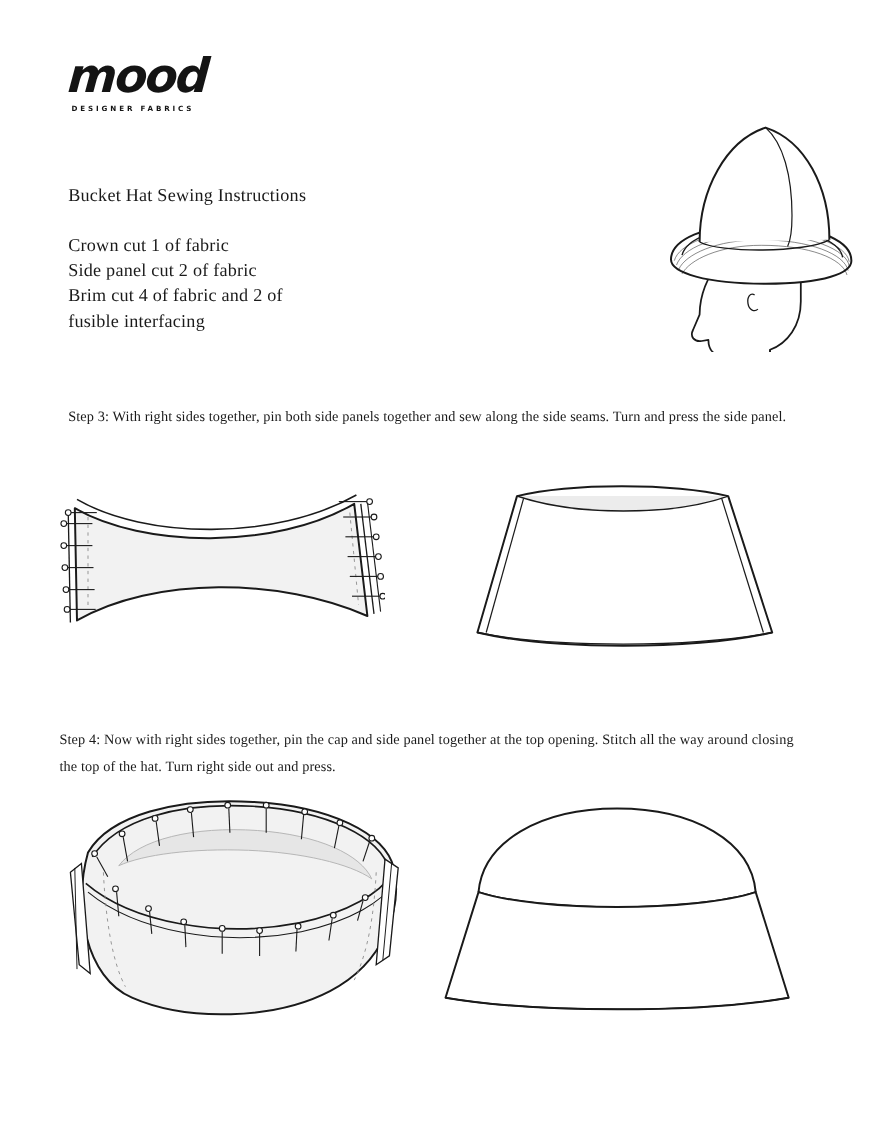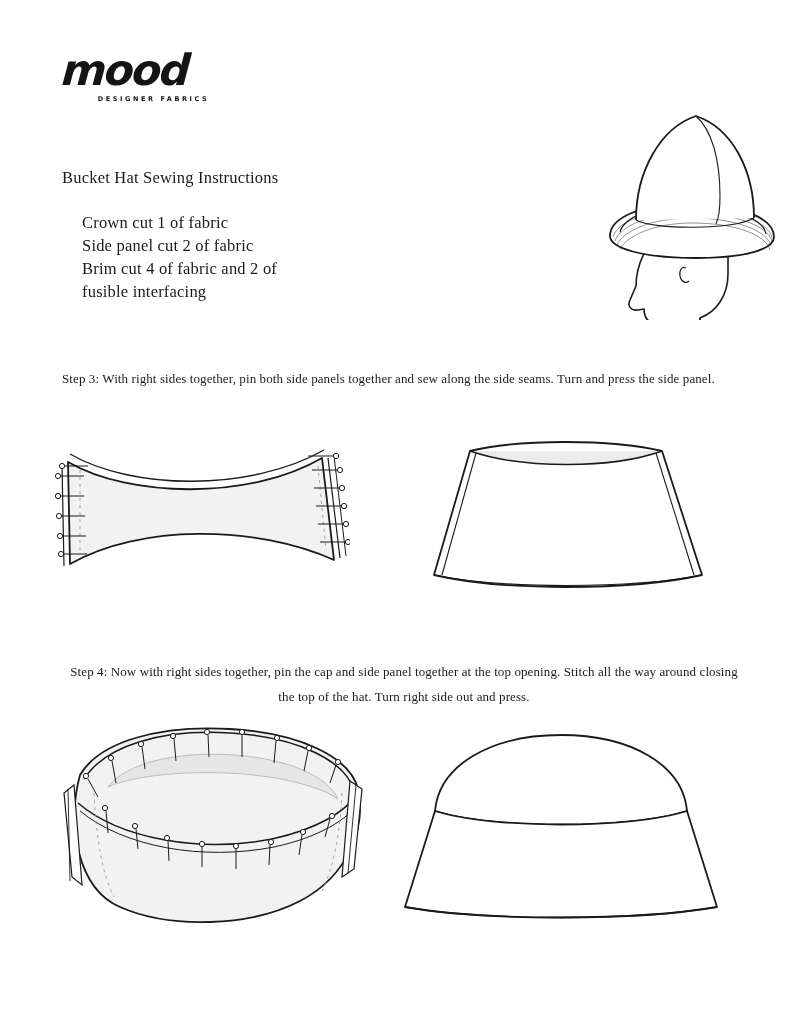--- a/index.html
+++ b/index.html
@@ -34,21 +34,20 @@
     transform: skewX(-4deg);
   }
   .logo-sub {
     font-family: "DejaVu Sans", sans-serif;
     font-size: 6.5px;
     letter-spacing: 2.6px;
     color: #141414;
     margin-top: 3px;
     margin-left: 3px;
     font-weight: bold;
-    text-align: center;
   }
 
   
   .title-line {
     position: absolute;
     left: 62px;
     top: 168px;
     font-size: 16.5px;
     letter-spacing: 0.2px;
     text-align: right;
@@ -62,21 +61,21 @@
     letter-spacing: 0.2px;
   }
   .step-text {
     position: absolute;
     font-size: 13px;
     line-height: 25px;
     letter-spacing: 0.1px;
     width: 680px;
   }
   #step3-text { left: 62px; top: 366px; }
-  #step4-text { left: 64px; top: 659px; text-align: center; }
+  #step4-text { left: 54px; top: 659px; }
 
   
   .illo {
     position: absolute;
   }
   svg { display: block; }
 </style>
 </head>
 <body>
 
@@ -110,21 +109,21 @@
     <path d="M36 120 C54 130 132 130 154 118" fill="none" stroke="#1a1a1a" stroke-width="1.2"></path>
 
     <path d="M96 16 C112 30 120 60 120 96 C120 112 118 120 116 124" fill="none" stroke="#1a1a1a" stroke-width="1.1"></path>
 
     <path d="M60 224 L60 250 L100 250 L100 218" fill="none" stroke="#1a1a1a" stroke-width="1.4"></path>
   </svg>
 </div>
 
 <div class="title-line">Bucket Hat Sewing Instructions</div>
 
-<div class="cutlist" style="white-space: pre-line; margin-left: 20px;">Crown cut 1 of fabric
+<div class="cutlist" style="white-space: pre-line;">Crown cut 1 of fabric
 Side panel cut 2 of fabric
 Brim cut 4 of fabric and 2 of
 fusible interfacing</div>
 
 <div class="step-text" id="step3-text">Step 3: With right sides together, pin both side panels together and sew along the side seams. Turn and press the side panel.</div>
 
 <div class="step-text" id="step4-text">Step 4: Now with right sides together, pin the cap and side panel together at the top opening. Stitch all the way around closing the top of the hat. Turn right side out and press.</div>
 
 <div class="illo" style="left:50px; top:440px;">
   <svg width="300" height="150" viewBox="0 0 300 150">

